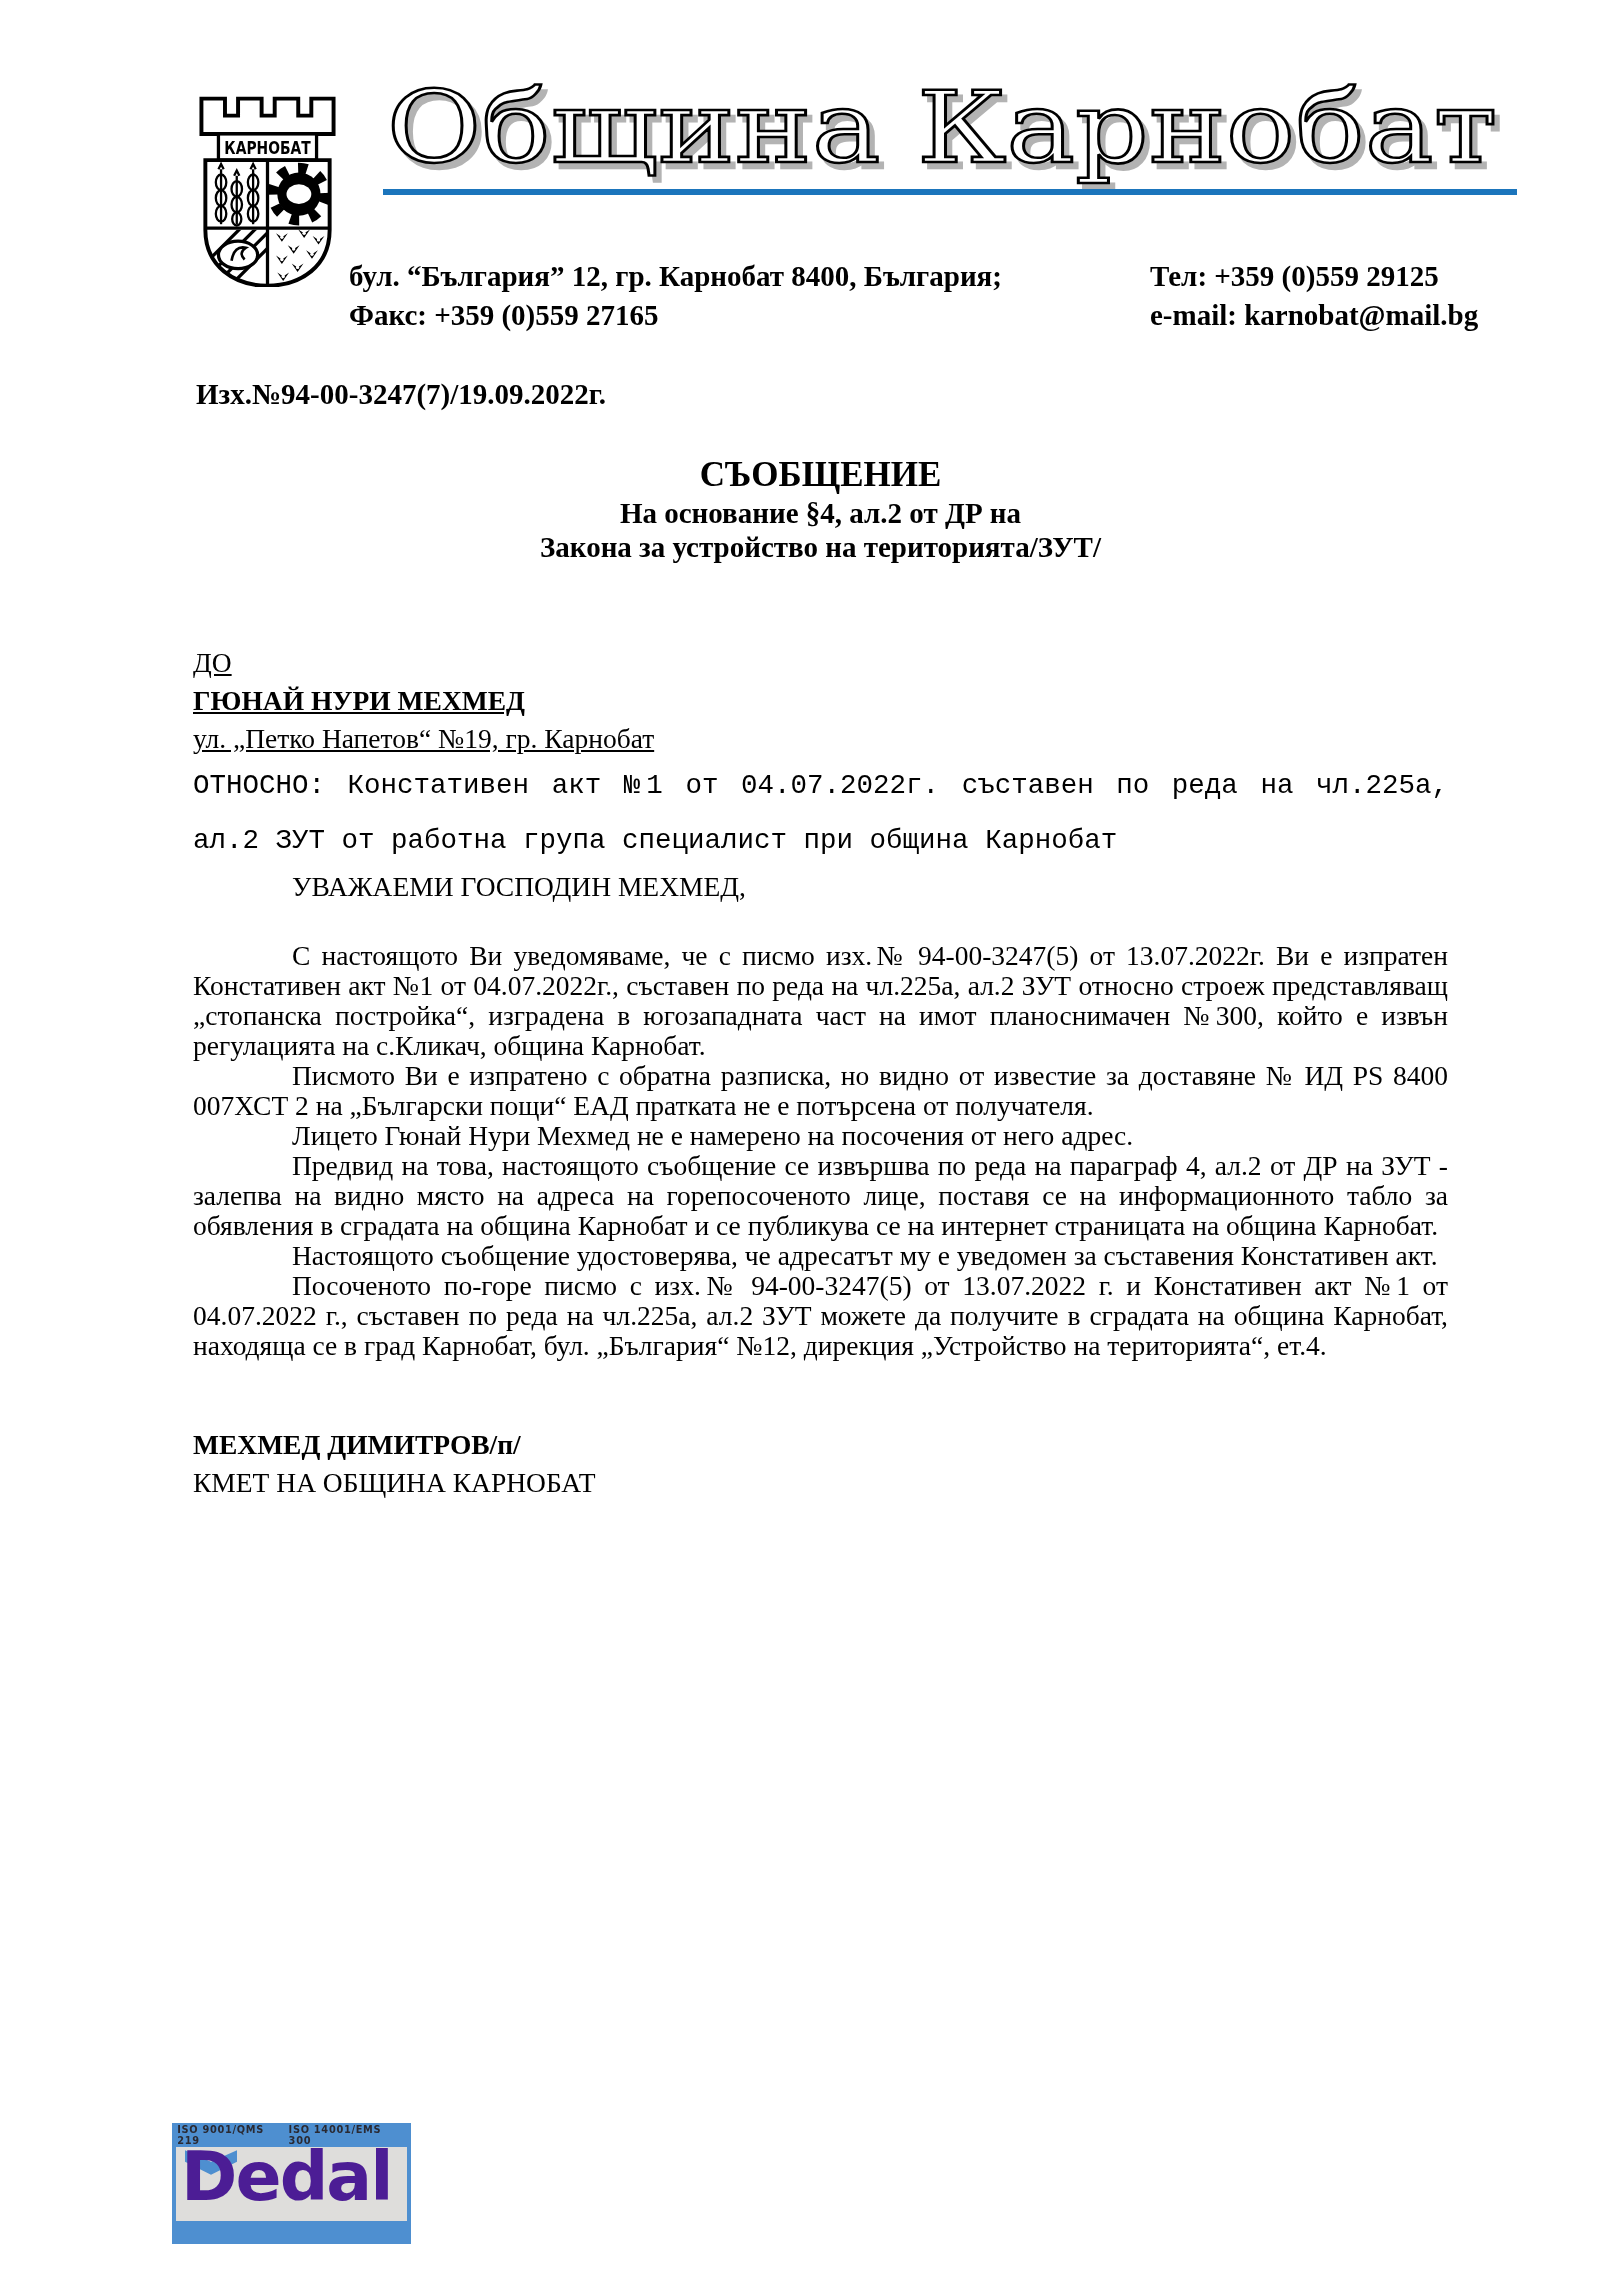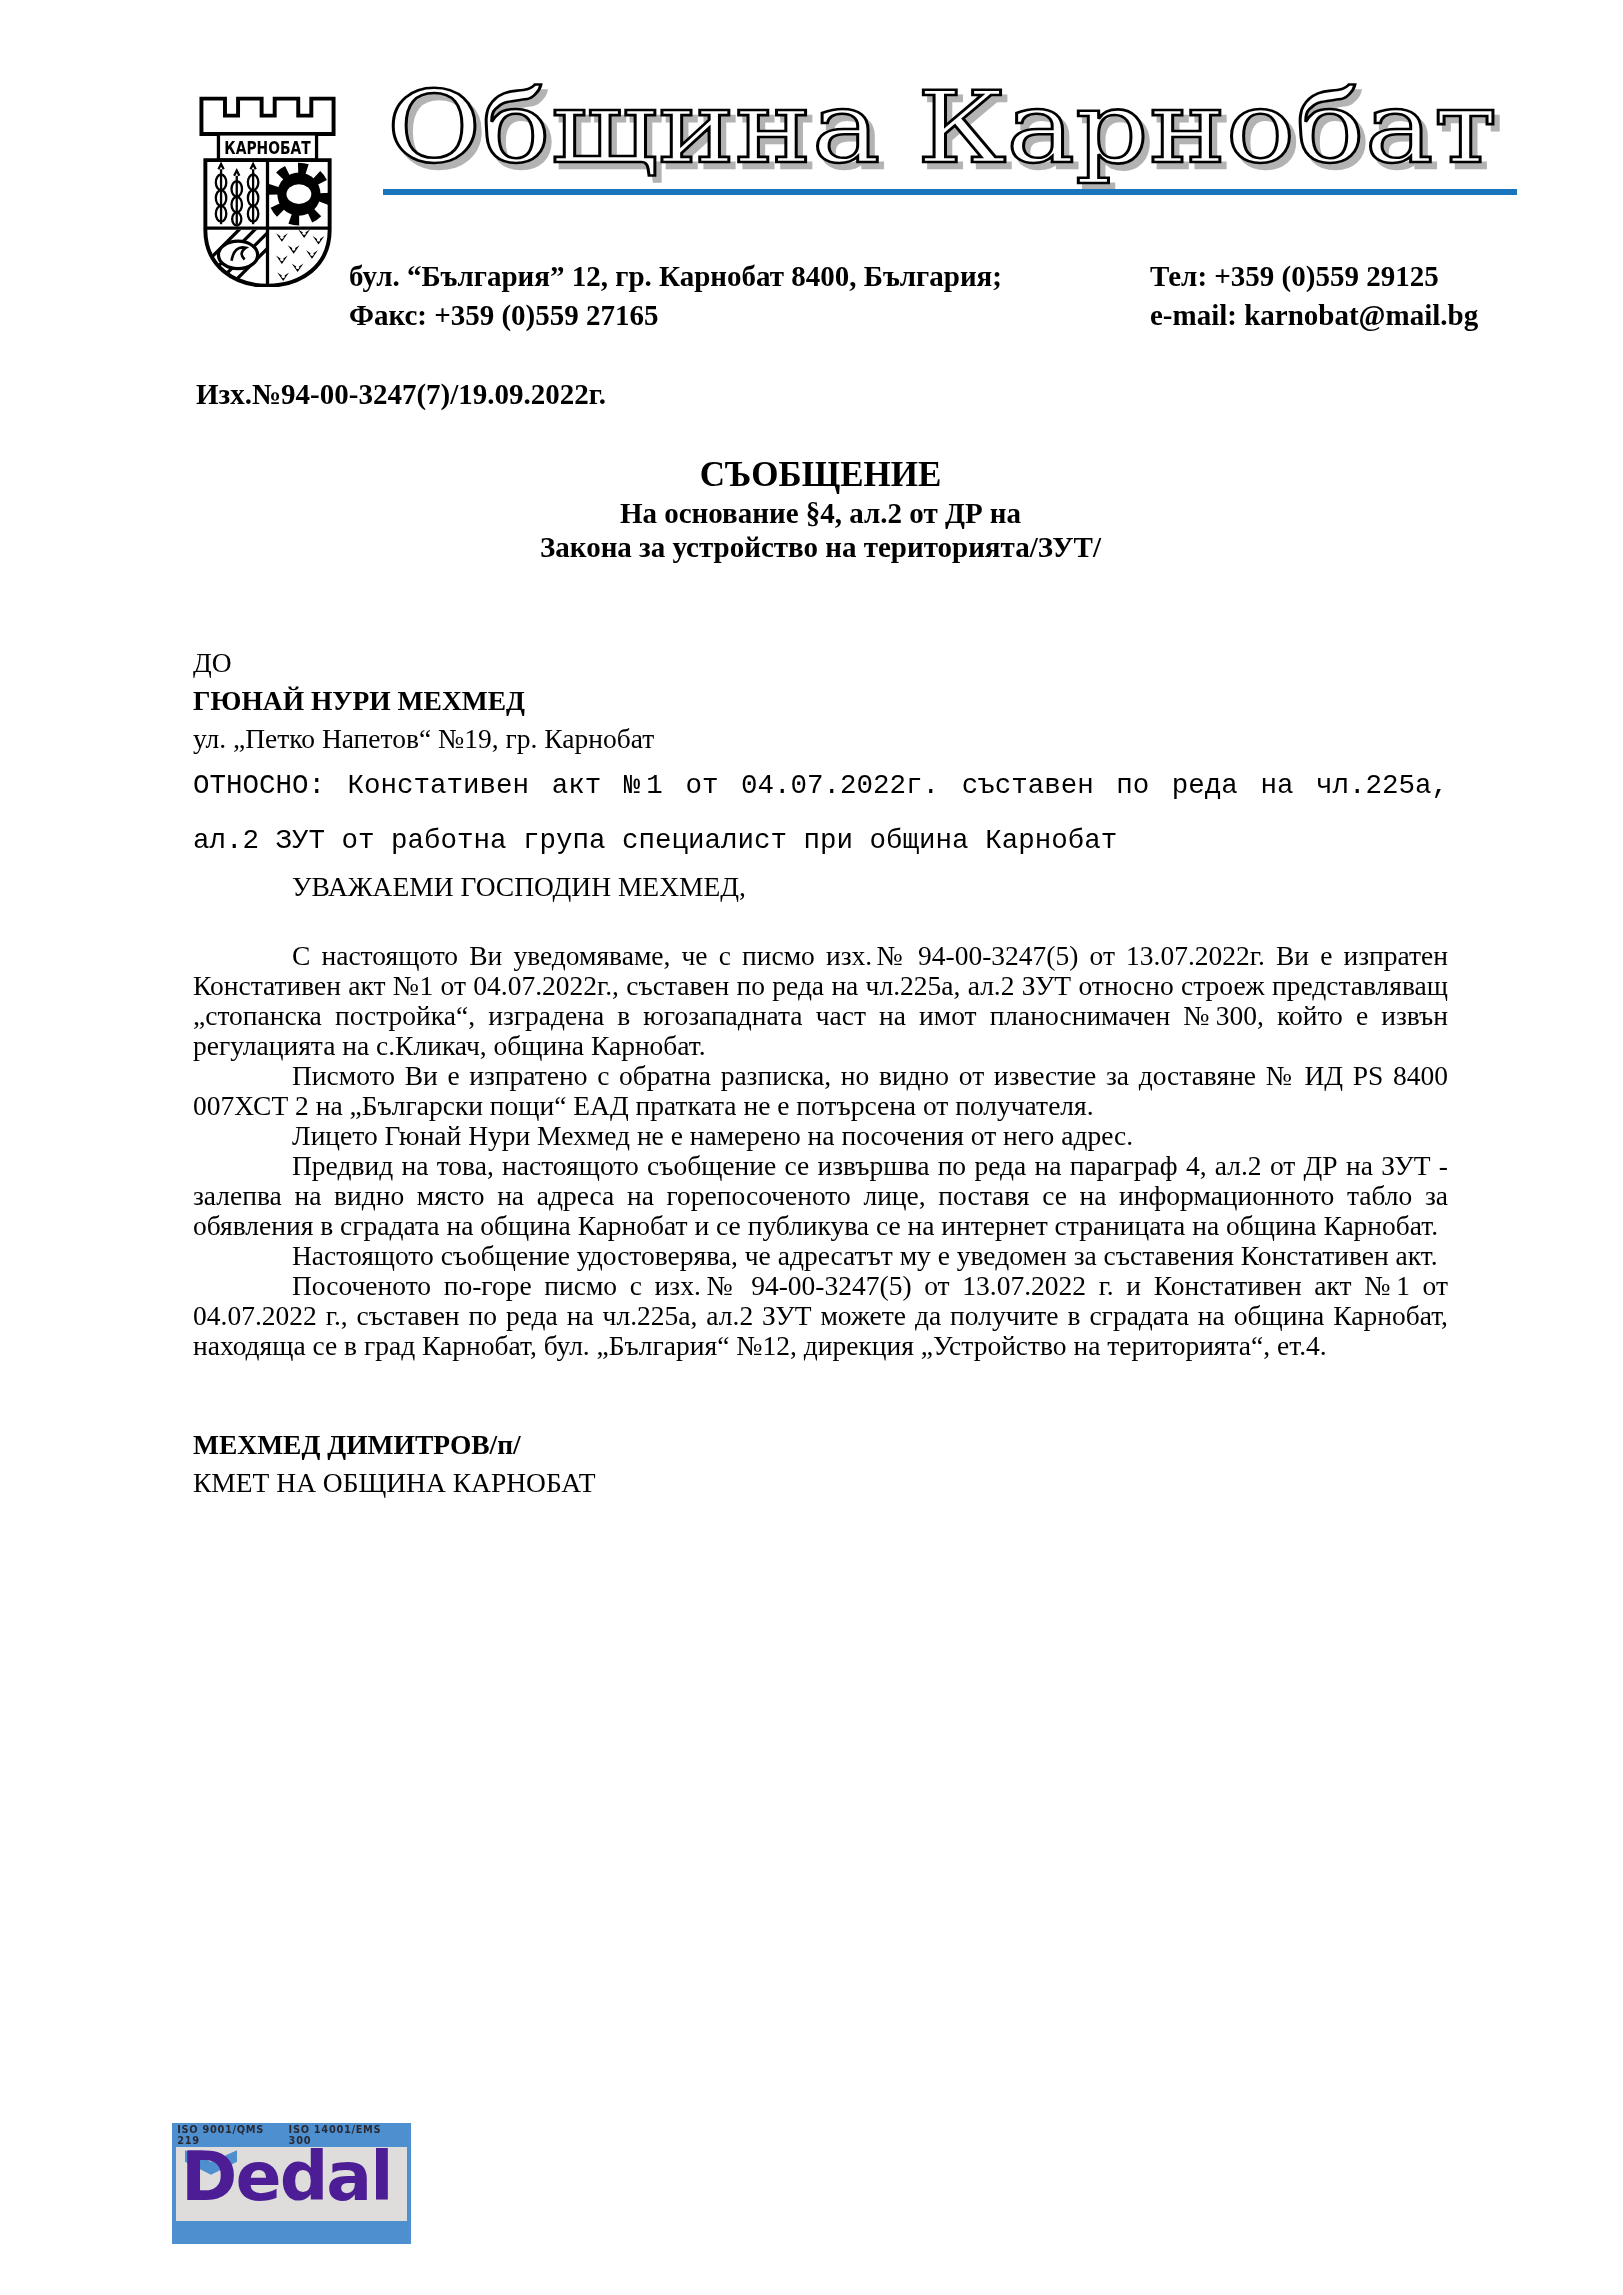--- a/index.html
+++ b/index.html
@@ -15,21 +15,21 @@
   .addr-right { position:absolute; left:1150px; top:257px; font-weight:bold; font-size:29px; line-height:39px; }
   
   .ref { position:absolute; left:196px; top:378px; font-weight:bold; font-size:29px; }
   
   .doc-title-block { position:absolute; left:193px; top:454px; width:1255px; text-align:center; font-weight:bold; }
   .doc-title-main { font-size:35px; line-height:42px; }
   .doc-title-sub  { font-size:29px; line-height:34px; }
   
   .letter { position:absolute; left:193px; top:644px; width:1255px; font-size:27.5px; }
   .letter p { margin:0; }
-  .recipient { line-height:38px; }
+  .recipient { line-height:38px;text-decoration:underline; }
   .recipient .name { font-weight:bold; }
   .subject { margin-top:41px; line-height:55px; text-align:justify;font-family:Liberation Mono, monospace; }
   .salutation { margin-top:38px; line-height:38px; text-indent:99px; }
   .bodytext { margin-top:35px; }
   .bodytext p { text-indent:99px; text-align:justify; line-height:30px; }
   .signature { margin-top:65px; line-height:38px; }
   .signature .sig-name { font-weight:bold; }
   
   .dedal { position:absolute; left:172px; top:2123px; width:239px; height:121px; display:flex; flex-direction:column; }
   .dedal-band { height:23.6px; display:flex; align-items:center; justify-content:space-between;

